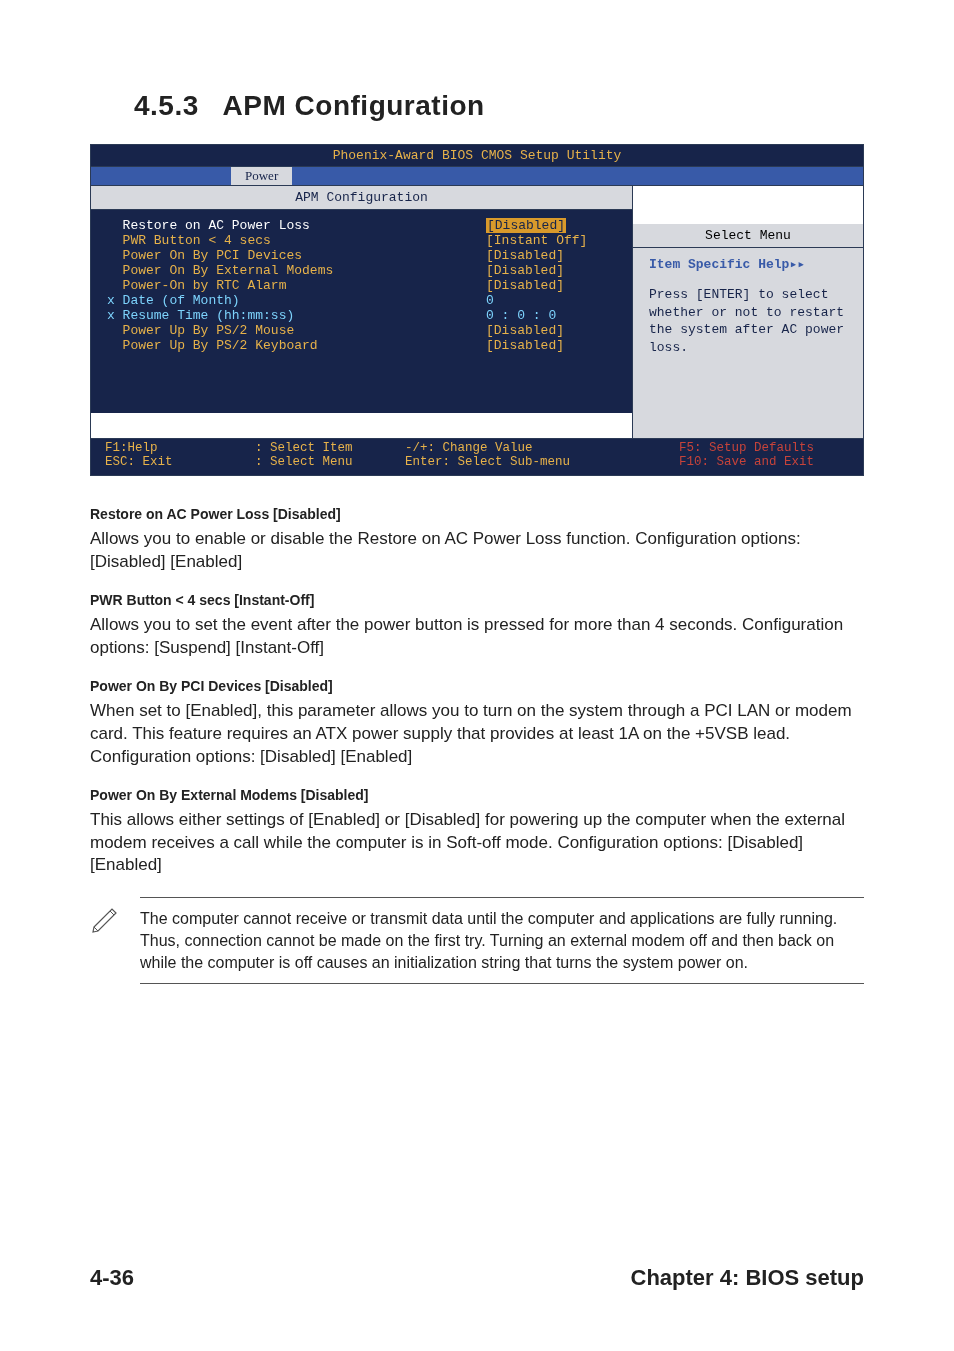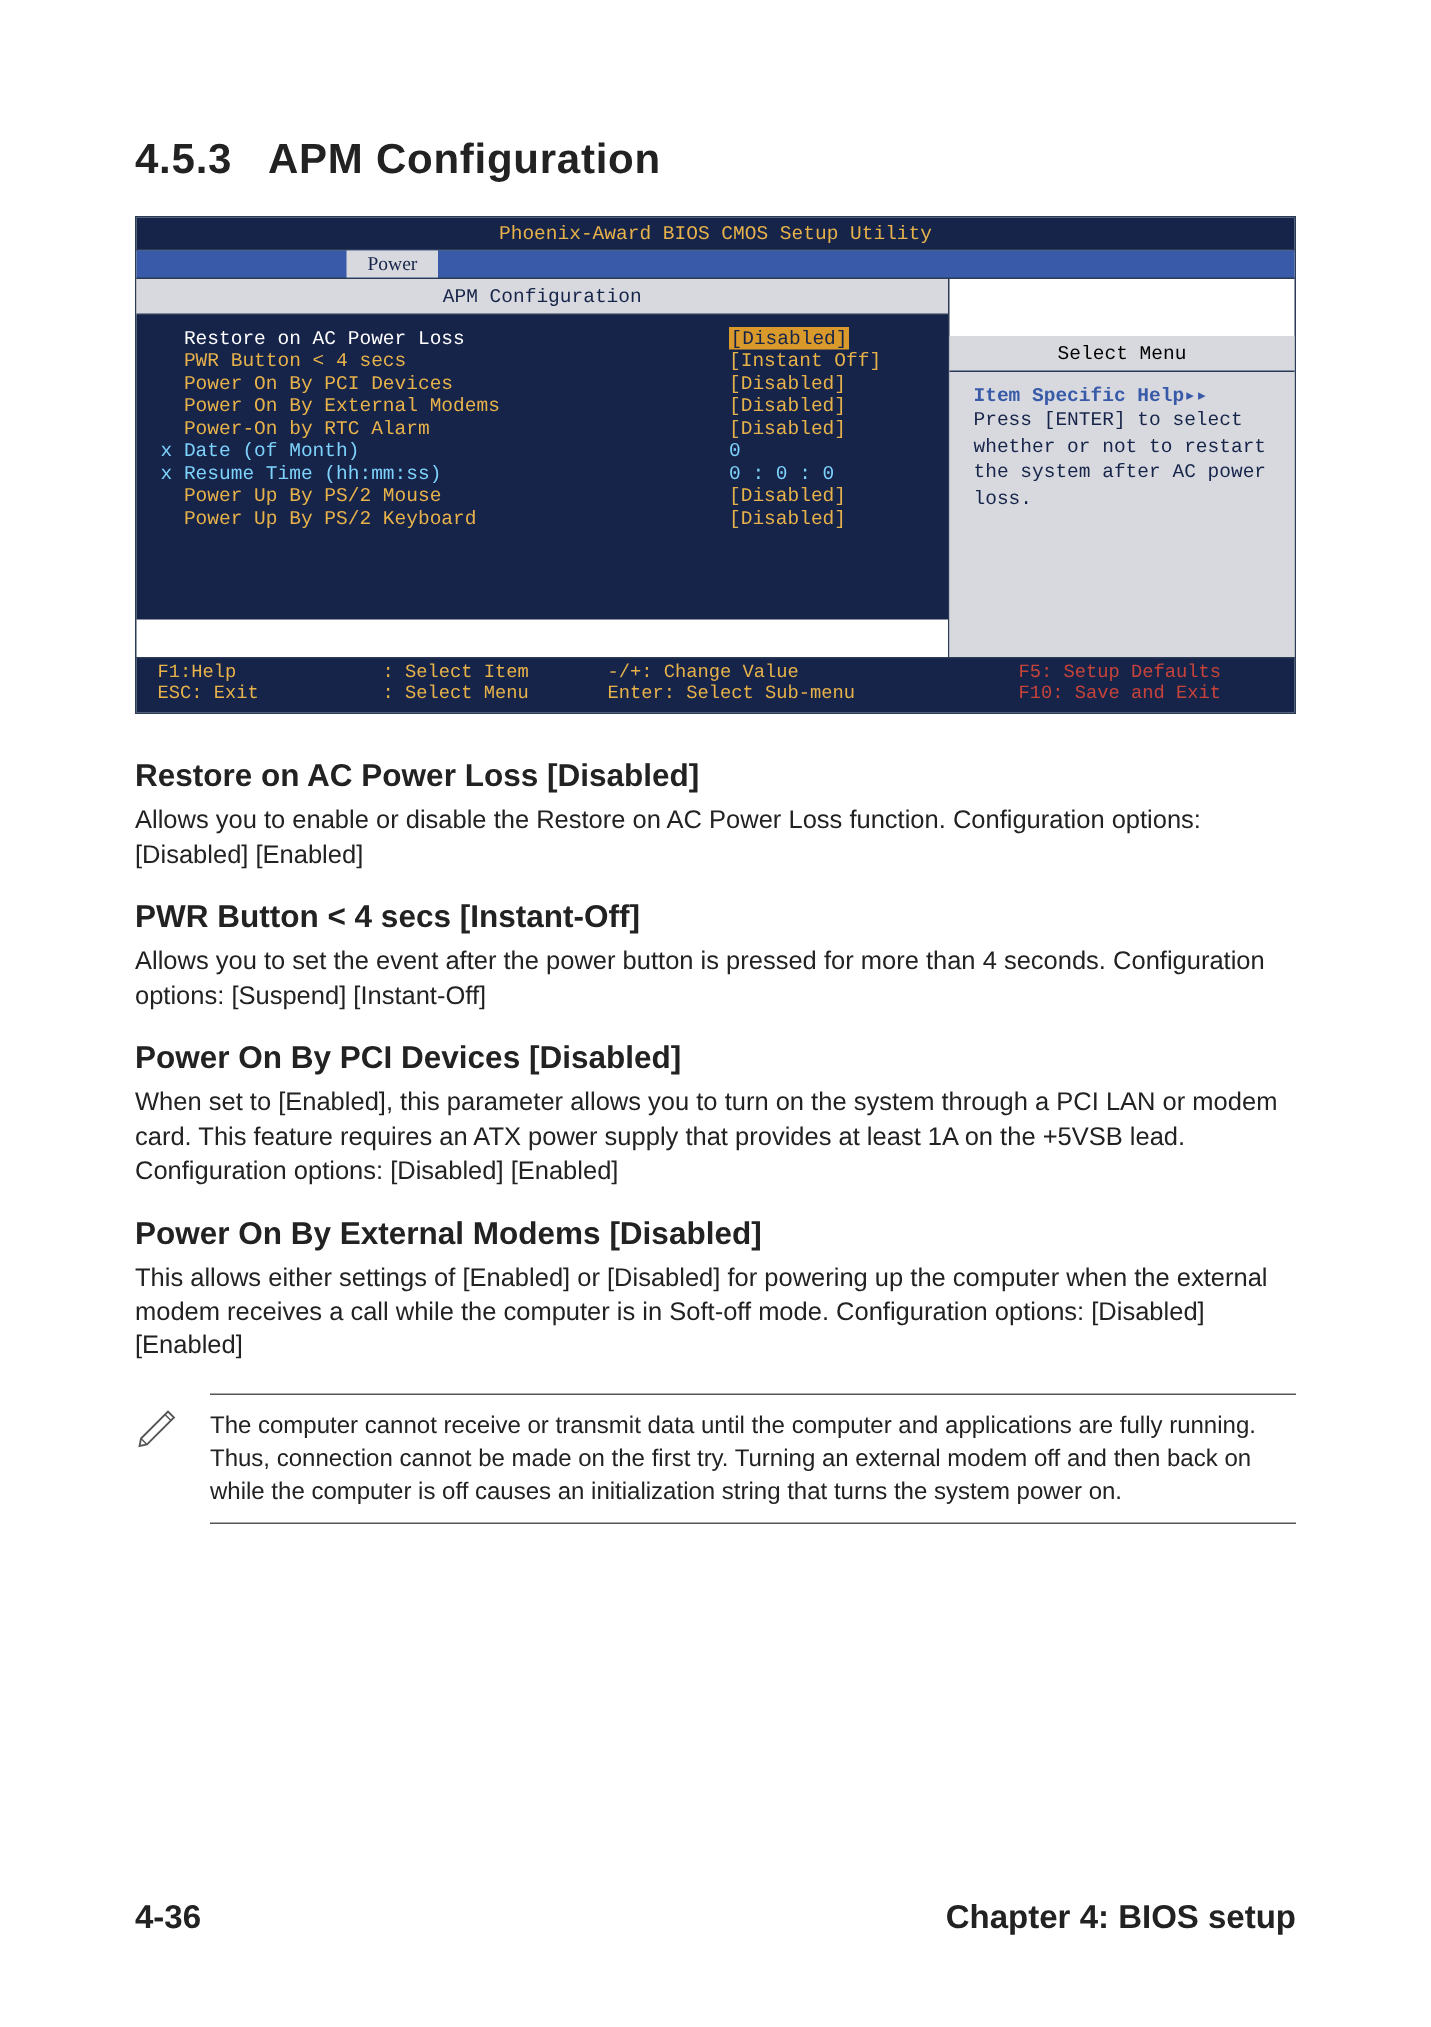--- a/index.html
+++ b/index.html
@@ -1,50 +1,50 @@
 <!DOCTYPE html>
 <html><head>
 <meta charset="utf-8">
 <style>
   * { box-sizing: border-box; margin: 0; padding: 0; }
   html, body { width: 954px; height: 1351px; background: #fff; font-family: Arial, Helvetica, sans-serif; color: #222; }
   .page { padding: 90px 90px 0 90px; }
-  h1.section-title { font-size: 28px; font-weight: 900; letter-spacing: 0.5px; margin-bottom: 22px; }
+  h1.section-title { font-size: 28px; font-weight: 900; letter-spacing: 0.5px; margin-bottom: 22px; margin-left: 44px; }
 
   
   .bios { border: 1px solid #2b3a55; font-family: "Courier New", monospace; font-size: 13px; margin-bottom: 30px; }
   .bios-title { background: #17244a; color: #e7b24a; text-align: center; padding: 3px 0; border-bottom: 1px solid #2b3a55; }
   .bios-tabs { background: #385aa8; padding: 0 0 0 140px; border-bottom: 1px solid #2b3a55; font-family: Liberation Serif, serif; }
   .bios-tab { display:inline-block; background: #d7d9de; color: #17244a; padding: 1px 14px; }
   .bios-body { display: flex; }
   .bios-left { flex: 1; border-right: 1px solid #2b3a55; }
   .bios-right { width: 230px; }
   .pane-head { background: #d7d9de; color: #17244a; text-align: center; padding: 4px 0; border-bottom: 1px solid #2b3a55; }
   .pane-head.right { color: #000000; margin-top: 38px; }
   .pane { background: #17244a; color: #e7b24a; padding: 8px 16px 60px 16px; min-height: 190px; }
   .pane.right { color: #17244a; }
   .row { display: flex; }
   .row .label { flex: 1; white-space: pre; }
   .row .val { width: 130px; }
   .highlight .label { color: #fff; }
   .highlight .val-inner { background: #d99a2b; color: #17244a; padding: 0 1px; }
   .grey { color: #7dd3fc; }
   .help-title { color: #385aa8; font-weight: bold; }
-  .help-body { color: #17244a; line-height: 1.35; }
+  .help-body { color: #17244a; margin-top: 14px; line-height: 1.35; }
   .help-arrows { font-family: monospace; }
   .bios-foot { background: #17244a; color: #e7b24a; display: flex; padding: 2px 14px 6px 14px; border-top: 1px solid #2b3a55; font-size: 12.5px; }
   .foot-col { white-space: pre; }
   .foot-col.c1 { width: 150px; }
   .foot-col.c2 { width: 150px; }
   .foot-col.c3 { flex: 1; }
   .foot-col.c4 { width: 170px; color: #c6433a; text-align: left; }
   .pane.right { background: #d7d9de; }
 
   
-  h2.subh { font-size: 21px; font-weight: 900; margin: 18px 0 6px 0; }
+  h2.subh { font-size: 14px; font-weight: 900; margin: 18px 0 6px 0; }
   p.body { font-size: 17px; line-height: 1.35; margin-bottom: 4px; }
 
   .note-wrap { margin-top: 20px; display: flex; align-items: flex-start; }
   .note-icon { width: 50px; padding-top: 6px; }
   .note-icon svg { width: 32px; height: 32px; }
   .note-box { flex: 1; border-top: 1px solid #555; border-bottom: 1px solid #555; padding: 10px 6px 10px 0; font-size: 16px; line-height: 1.35; }
 
   .footer { position: absolute; bottom: 60px; left: 90px; right: 90px; display: flex; justify-content: space-between; font-weight: 900; font-size: 22px; }
 </style>
 </head>

